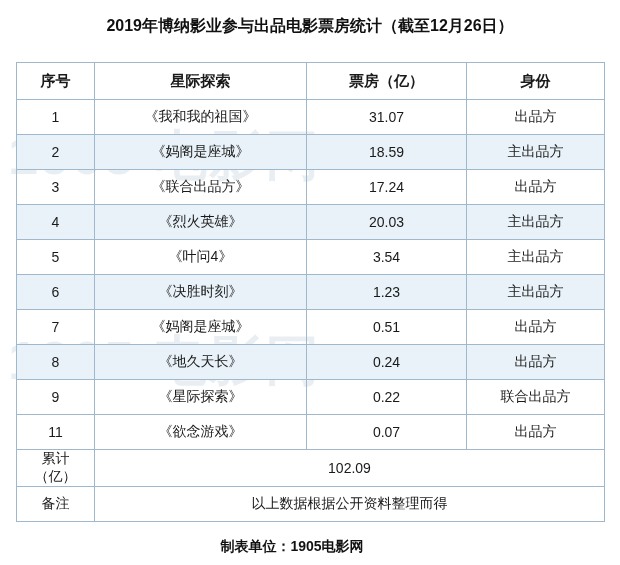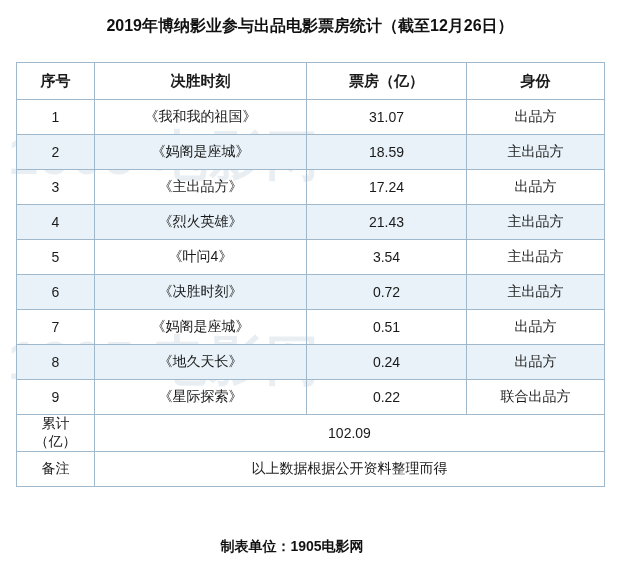--- a/index.html
+++ b/index.html
@@ -120,60 +120,60 @@
   <table class="main">
     <colgroup>
       <col class="col-0">
       <col class="col-1">
       <col class="col-2">
       <col class="col-3">
     </colgroup>
     <thead>
       <tr>
         <th>序号</th>
-        <th>决胜时刻</th>
+        <th>星际探索</th>
         <th>票房（亿）</th>
         <th>身份</th>
       </tr>
     </thead>
     <tbody>
       <tr>
         <td>1</td>
         <td>《我和我的祖国》</td>
         <td>31.07</td>
         <td>出品方</td>
       </tr>
       <tr class="alt">
         <td>2</td>
         <td>《妈阁是座城》</td>
         <td>18.59</td>
         <td>主出品方</td>
       </tr>
       <tr>
         <td>3</td>
-        <td>《主出品方》</td>
+        <td>《联合出品方》</td>
         <td>17.24</td>
         <td>出品方</td>
       </tr>
       <tr class="alt">
         <td>4</td>
         <td>《烈火英雄》</td>
-        <td>21.43</td>
+        <td>20.03</td>
         <td>主出品方</td>
       </tr>
       <tr>
         <td>5</td>
         <td>《叶问4》</td>
         <td>3.54</td>
         <td>主出品方</td>
       </tr>
       <tr class="alt">
         <td>6</td>
         <td>《决胜时刻》</td>
-        <td>0.72</td>
+        <td>1.23</td>
         <td>主出品方</td>
       </tr>
       <tr>
         <td>7</td>
         <td>《妈阁是座城》</td>
         <td>0.51</td>
         <td>出品方</td>
       </tr>
       <tr class="alt">
         <td>8</td>
@@ -181,20 +181,26 @@
         <td>0.24</td>
         <td>出品方</td>
       </tr>
       <tr>
         <td>9</td>
         <td>《星际探索》</td>
         <td>0.22</td>
         <td>联合出品方</td>
       </tr>
       <tr>
+        <td>11</td>
+        <td>《欲念游戏》</td>
+        <td>0.07</td>
+        <td>出品方</td>
+      </tr>
+      <tr>
         <td class="total-label">累计（亿）</td>
         <td class="total-value" colspan="3">102.09</td>
       </tr>
       <tr>
         <td class="note-label">备注</td>
         <td class="note-value" colspan="3">以上数据根据公开资料整理而得</td>
       </tr>
     </tbody>
   </table>
 

